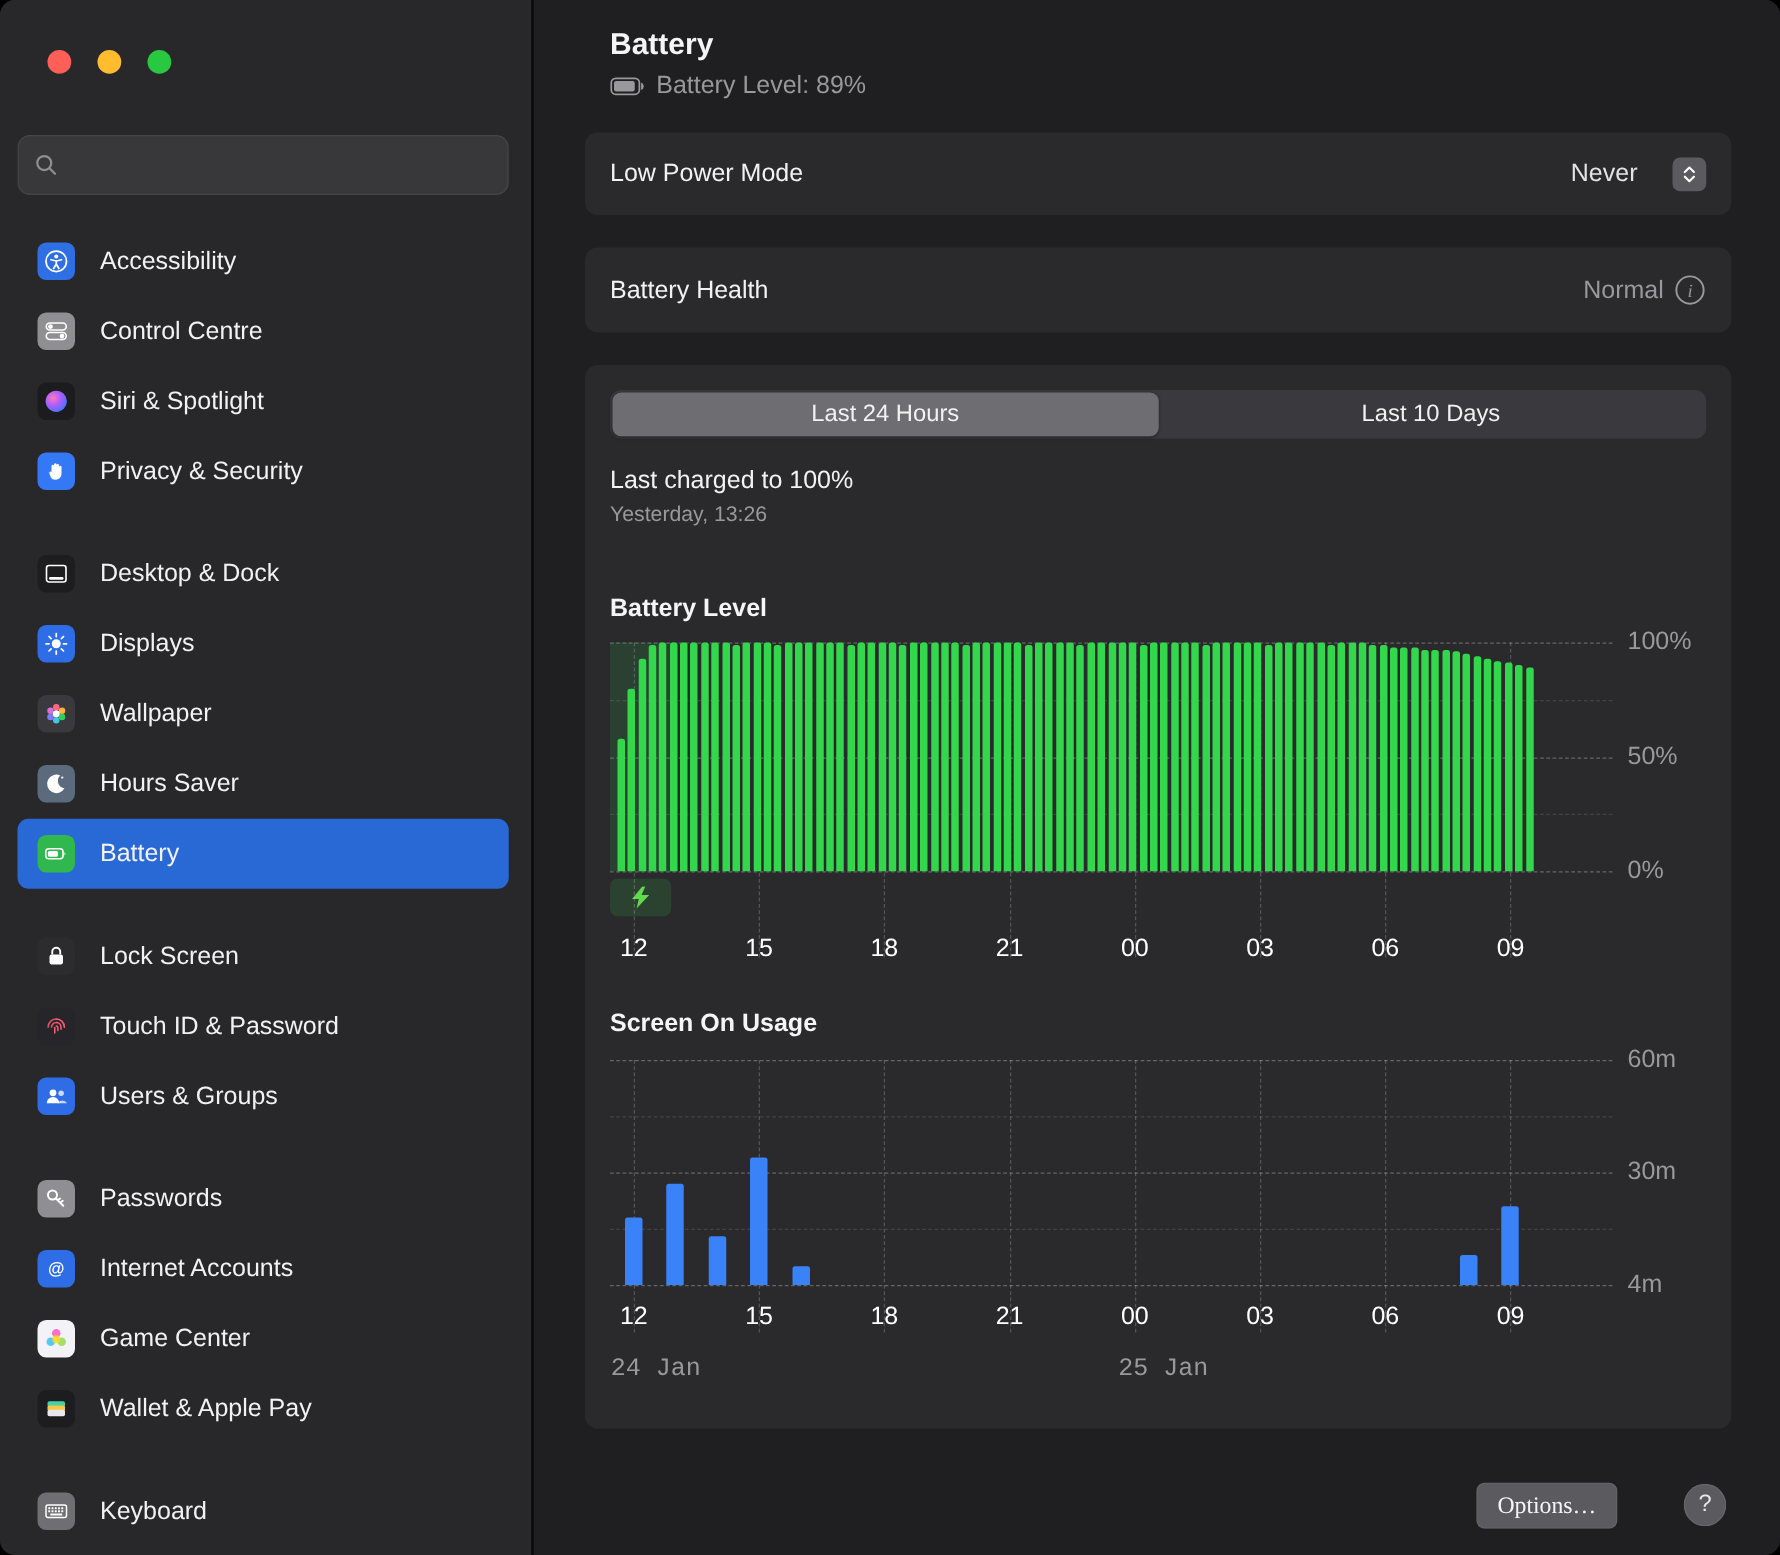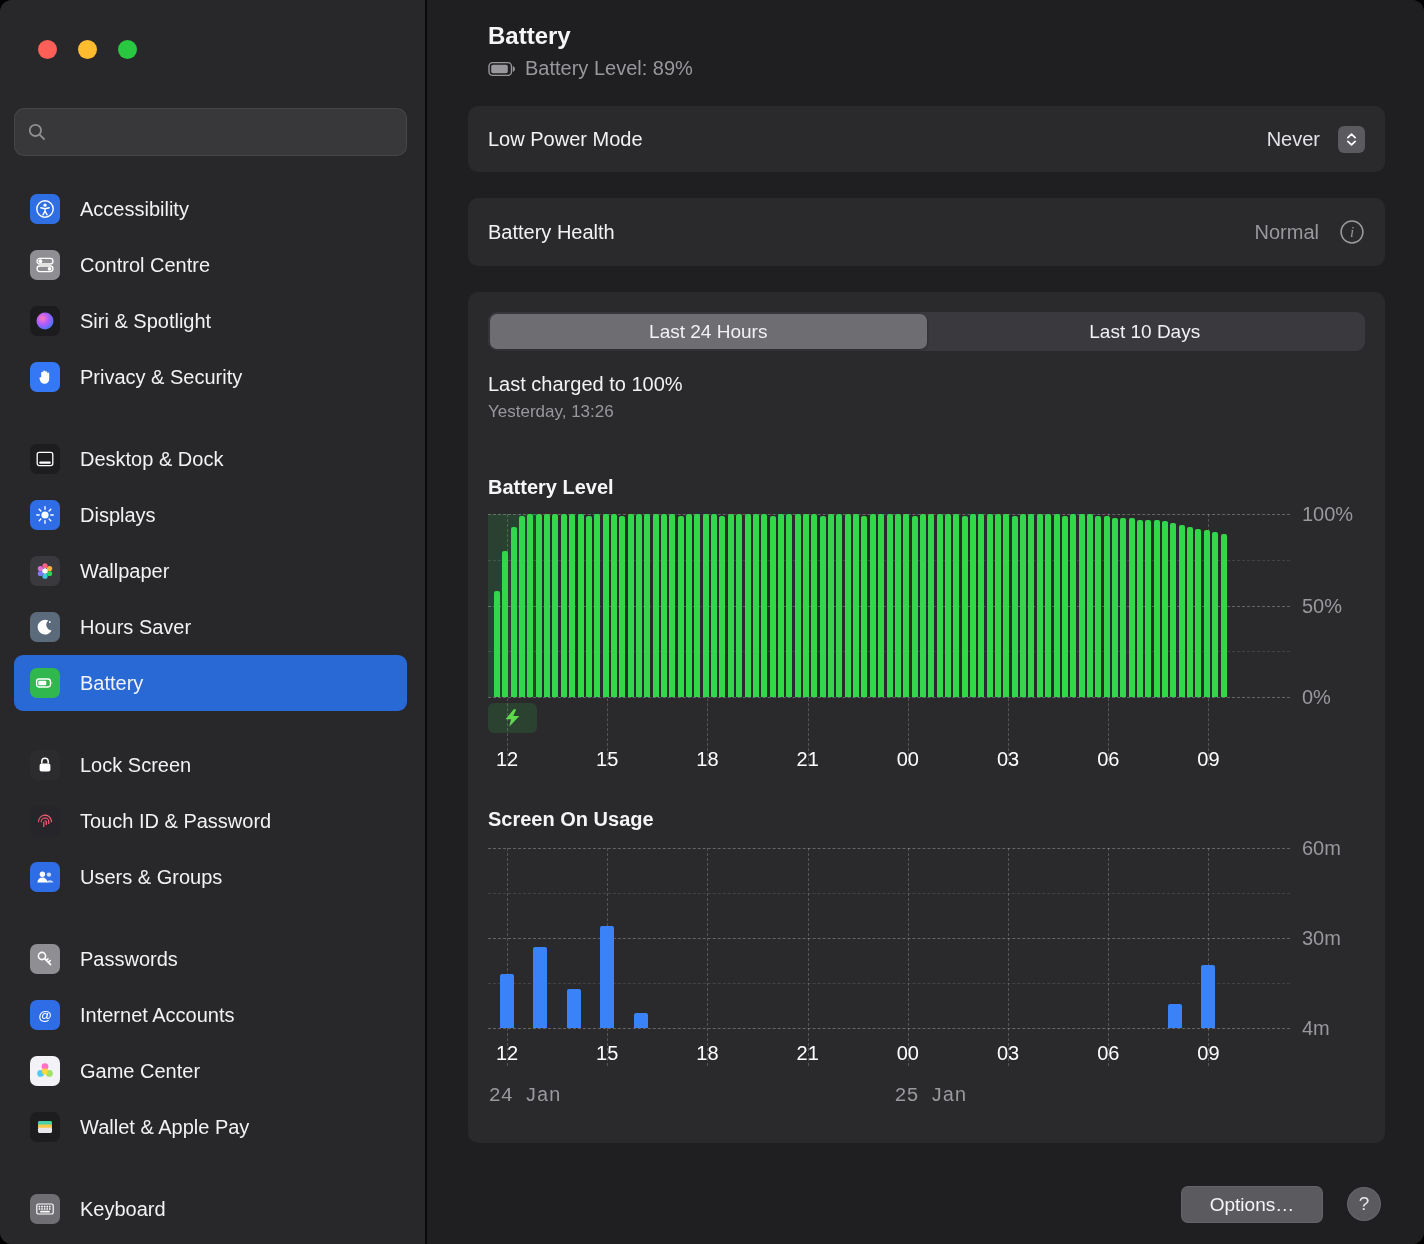--- a/index.html
+++ b/index.html
@@ -24,22 +24,22 @@
   .main{position:absolute;left:429px;top:0;width:995px;height:100%;background:#1f1f21;}
   .page-title{position:absolute;left:59px;top:22px;font-size:24px;font-weight:700;color:#f5f5f7;}
   .page-sub{position:absolute;left:59px;top:57px;display:flex;align-items:center;gap:9px;color:#98989d;font-size:20px;}
 
   .card{position:absolute;left:39px;width:917px;background:#2a2a2d;border-radius:10px;box-sizing:border-box;}
   .card-row{display:flex;align-items:center;justify-content:space-between;height:100%;padding:0 20px;}
   #card-lpm{top:106px;height:66px;}
   #card-health{top:198px;height:68px;}
   #card-usage{top:292px;height:851px;}
   .row-label{color:#f2f2f4;font-size:20px;}
-  .row-right{display:flex;align-items:center;gap:20px;}
-  .popup{display:flex;align-items:center;gap:18px;cursor:default;text-align:center;}
+  .row-right{display:flex;align-items:center;gap:8px;}
+  .popup{display:flex;align-items:center;gap:28px;cursor:default;text-align:center;}
   .popup-value{color:#e3e3e7;font-size:20px;}
   .stepper{width:27px;height:27px;border-radius:6px;background:#5a5a5f;display:flex;align-items:center;justify-content:center;}
   .health-value{color:#98989d;font-size:20px;}
   .info-icon{width:26px;height:26px;display:flex;align-items:center;justify-content:center;}
 
   
   .segmented{position:absolute;left:20px;top:20px;width:877px;height:39px;background:#3a3a3e;border-radius:9px;display:flex;padding:2px;box-sizing:border-box;}
   .segment{flex:1;display:flex;align-items:center;justify-content:center;border-radius:7px;color:#f2f2f4;font-size:19px;}
   .segment.selected{background:#6d6d72;box-shadow:0 1px 3px rgba(0,0,0,0.3);}
 
@@ -66,21 +66,21 @@
   .ytick{position:absolute;left:12px;transform:translateY(-50%);color:#98989d;font-size:20px;white-space:nowrap;}
   .xlabels{position:absolute;left:0;width:802px;height:24px;}
   #battery-block .xlabels{top:234px;}
   #screen-block .xlabels{top:194px;}
   .xtick{position:absolute;top:0;transform:translateX(-50%);color:#ffffff;font-size:20px;}
   .datelabels{position:absolute;left:0;top:236px;width:802px;height:26px;font-family:Liberation Mono, monospace;}
   .datelabel{position:absolute;top:0;color:#98989d;font-size:20px;white-space:nowrap;}
   .bolt-chip{position:absolute;left:0;top:189px;width:49px;height:30px;border-radius:6px;background:rgba(50,215,75,0.14);display:flex;align-items:center;justify-content:center;}
 
   
-  .options-btn{position:absolute;left:752px;top:1186px;width:142px;height:37px;background:#5a5a5f;border:1px solid rgba(255,255,255,0.06);border-radius:7px;color:#f5f5f7;font-size:19px;display:flex;align-items:center;justify-content:center;box-sizing:border-box;}
+  .options-btn{position:absolute;left:752px;top:1186px;width:113px;height:37px;background:#5a5a5f;border:1px solid rgba(255,255,255,0.06);border-radius:7px;color:#f5f5f7;font-size:19px;display:flex;align-items:center;justify-content:center;box-sizing:border-box;font-family:Liberation Serif, serif;}
   .help-btn{position:absolute;left:918px;top:1187px;width:34px;height:34px;border-radius:50%;background:#5a5a5f;border:1px solid rgba(255,255,255,0.08);color:#e8e8ec;font-size:19px;display:flex;align-items:center;justify-content:center;box-sizing:border-box;}
 </style>
 </head>
 <body>
 
 <div class="window">
 
   <div class="sidebar">
     <div class="traffic">
       <span class="light" style="background: rgb(255, 95, 87);"></span>

